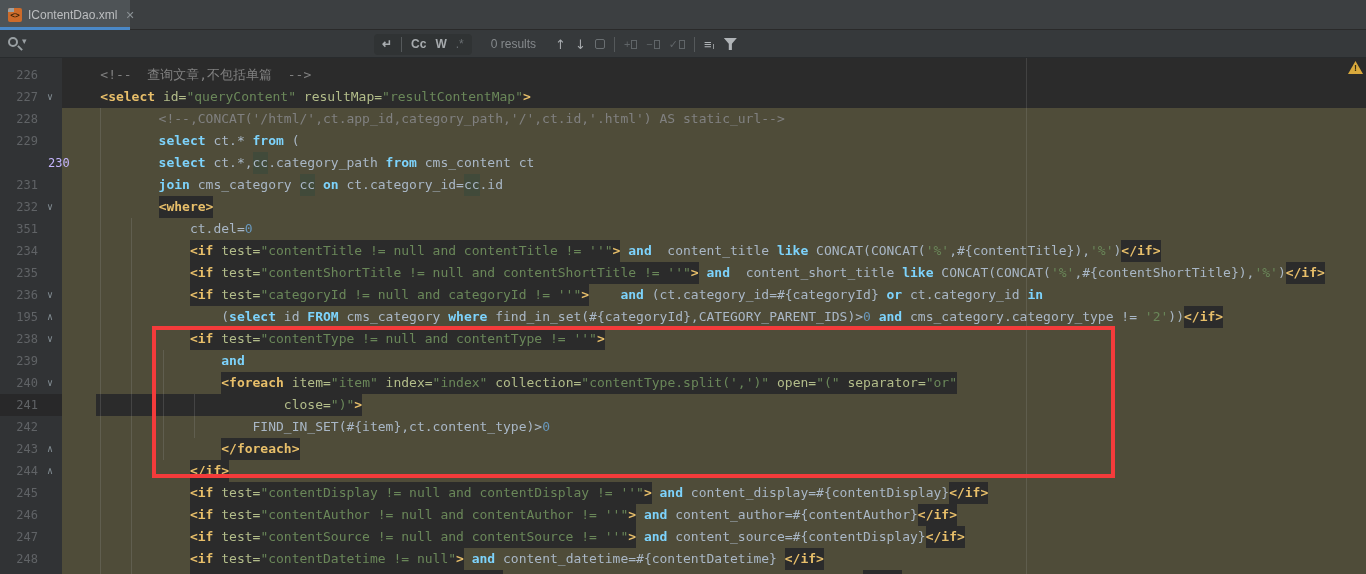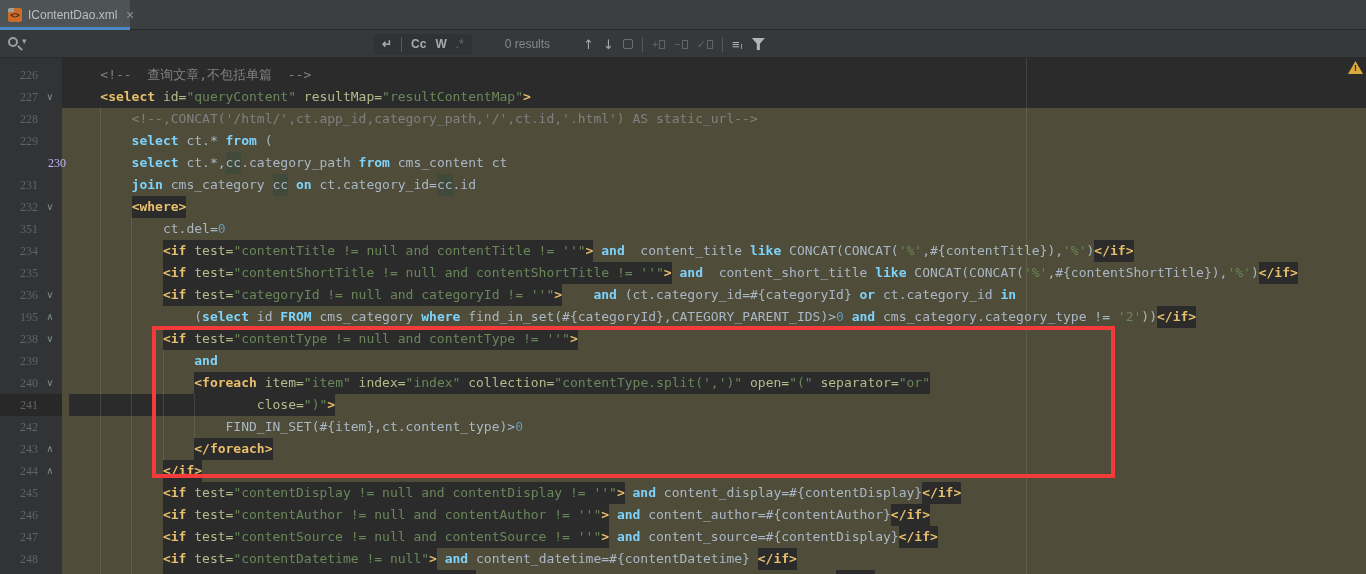--- a/index.html
+++ b/index.html
@@ -30,41 +30,41 @@
   .search-input { position:absolute; left:36px; top:3px; width:330px; height:22px;
     background:transparent; border:none; outline:none; color:#d0d0d0;
     font-family:"DejaVu Sans Mono", monospace; font-size:12px; }
   .sctrl { position:absolute; left:374px; top:0; height:28px; display:flex;
     align-items:center; gap:9px; font-size:12px; }
   .toggle-group { background:#303334; border-radius:4px; display:flex; align-items:center;
     gap:9px; padding:3px 8px; }
   .sbtn { color:#a7abae; cursor:pointer; font-weight:bold; letter-spacing:0; }
   .sbtn.dim { color:#6a6f72; font-weight:normal; }
   .vdiv { width:1px; height:15px; background:#55595b; }
-  .results { color:#85898c; font-size:12px; margin:0 24px; }
+  .results { color:#85898c; font-size:12px; margin:0 10px; }
   .navarrow { font-size:13px; color:#a7abae; cursor:pointer; font-family:"DejaVu Sans", sans-serif; }
   .sqbox { display:inline-block; width:10px; height:10px; border:1px solid #6a6f72; border-radius:2px; }
   .combo { display:flex; align-items:center; color:#606568; font-size:11px; gap:1px; cursor:pointer; }
   .combo .mini { width:6px; height:9px; border:1px solid #606568; display:inline-block; }
   .lines-icon { display:flex; align-items:baseline; color:#b0b4b7; cursor:pointer; }
   .lines-icon b { font-size:13px; font-weight:normal; }
   .lines-icon i { font-style:normal; font-size:8px; margin-left:1px; }
   .funnel { width:13px; height:12px; background:#b0b4b7; cursor:pointer;
     clip-path:polygon(0 0,100% 0,62% 48%,62% 100%,38% 100%,38% 48%); }
 
   
   .editor { position:absolute; left:0; top:58px; width:1366px; height:516px;
     overflow:hidden; background:#2b2b2b;
     font-family:"DejaVu Sans Mono","DejaVu Sans", monospace; font-size:13px; }
   .gutter-cap { position:absolute; left:0; top:0; width:62px; height:6px; background:#313335; }
   .code-lines { position:absolute; left:0; top:6px; width:1366px; }
   .line { display:flex; height:22px; line-height:22px; }
   .bg-dark { background:#2b2b2b; }
-  .bg-sql  { background:#4f4c39; }
-  .gutter { flex:none; width:62px; background:#313335; display:flex; height:22px;font-family:Liberation Serif, serif; }
+  .bg-sql  { background:#4f4c39;gap:27px; }
+  .gutter { flex:none; width:62px; background:#313335; display:flex; height:22px; }
   .gutter.g-dark { background:#282829; }
   .lnum { flex:none; width:38px; text-align:right; color:#606366; font-size:12px; }
   .lnum.bright { color:#c4b5fd;padding-left:48px; }
   .fold { flex:none; width:24px; text-align:center; color:#808b91; font-size:10px; line-height:22px; }
   .code { flex:1; display:flex; white-space:pre; padding-left:7px; min-width:0; }
   .code span { flex:none; }
   .fill { flex:1 1 auto; }
   .bg-sqlfill { background:#4f4c39; }
   .t { color:#e8bf6a; font-weight:bold; }
   .a, .a.xd { color:#b3bd8a; }

